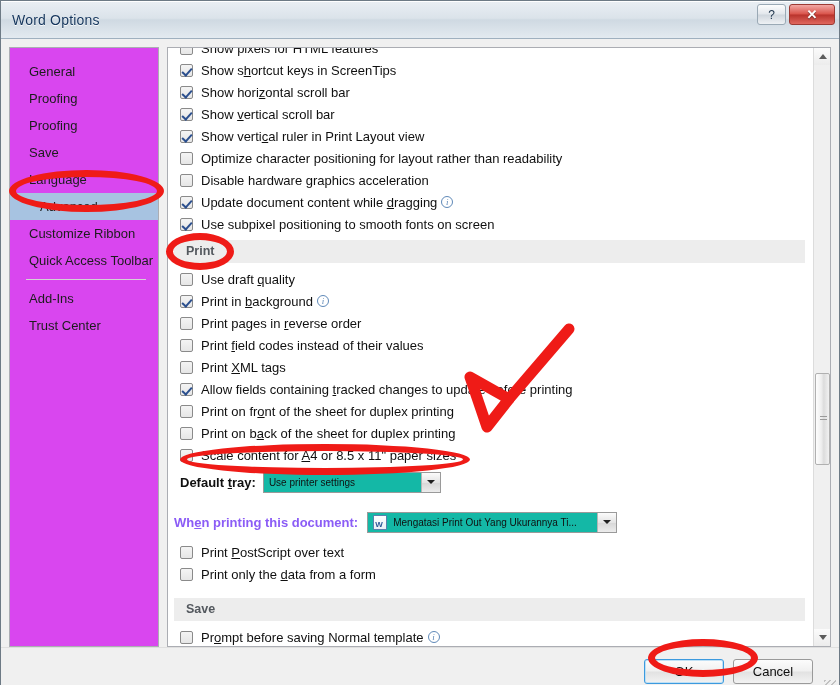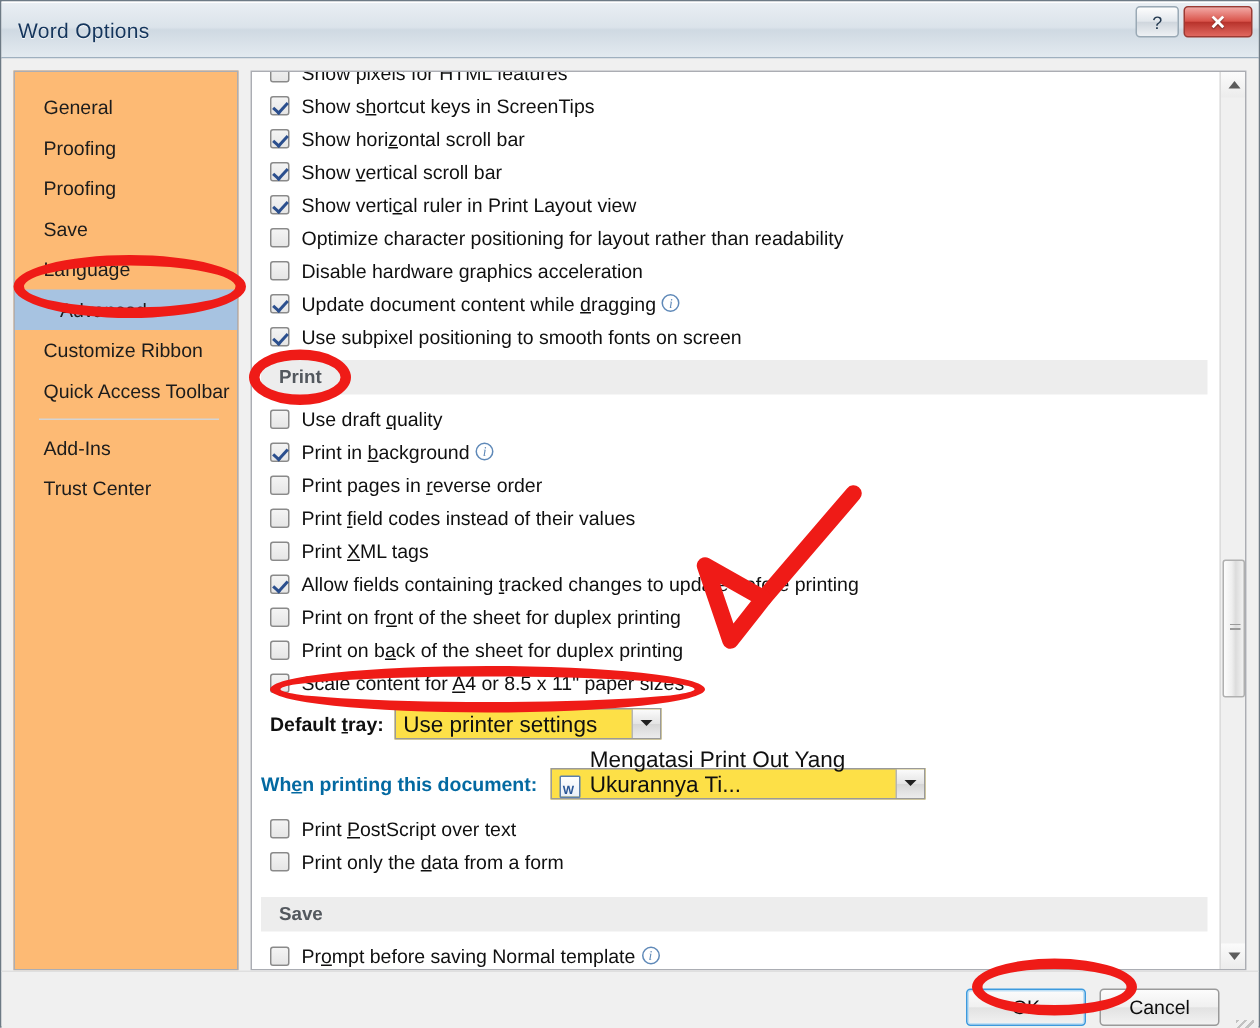--- a/index.html
+++ b/index.html
@@ -73,21 +73,21 @@
   .dlg-body {
     flex: 1 1 auto; position: relative;
     background: #f0f0f0;
     padding: 8px 8px 0 8px;
     display: flex;
   }
 
   
   .nav {
     width: 150px; flex: none;
-    background: #fdba74;
+    background: #d946ef;
     border: 1px solid #abadb3;
     padding: 10px 0 0 0;
     margin-right: 8px;
     height: 600px;
   }
   .nav-item {
     height: 27px; line-height: 27px;
     padding-left: 19px;
     font-size: 13px; color: #1c1c1c;
     cursor: default; white-space: nowrap;
@@ -150,23 +150,23 @@
   }
   .partial-row {
     height: 11px; overflow: hidden;
     display: flex; align-items: flex-end;
   }
 
   
   .combo-row { display: flex; align-items: center; height: 26px; margin-top: 3px; }
   .combo-label { font-size: 13px; color: #101010; margin: 0 7px 0 6px; font-weight: bold; }
   .combo {
-    height: 21px; display: flex; align-items: flex-end;
-    border: 1px solid #9a9a9a; background: #fde047;
-    font-size: 15px; color: #101010;
+    height: 21px; display: flex; align-items: center;
+    border: 1px solid #9a9a9a; background: #14b8a6;
+    font-size: 10px; color: #101010;
     padding-left: 5px; position: relative;
   }
   .combo .arrow-btn {
     width: 19px; height: 19px; flex: none;
     margin-left: auto;
     border-left: 1px solid #b5b5b5;
     background: linear-gradient(#fbfbfb, #e4e4e4 50%, #d6d6d6 51%, #ececec);
     display: flex; align-items: center; justify-content: center;
   }
   .tri-down {
@@ -178,21 +178,21 @@
     width: 14px; height: 15px; flex: none; margin-right: 6px;
     background: linear-gradient(#ffffff, #e9eff7);
     border: 1px solid #5a7fae; position: relative; border-radius: 1px;
   }
   .doc-icon::after {
     content: "W";
     position: absolute; left: 1px; bottom: -1px;
     font-size: 8px; font-weight: bold; color: #2b5797;
     line-height: 10px;
   }
-  .whendoc-label { font-size: 13px; color: #0369a1; font-weight: bold; margin-right: 9px; }
+  .whendoc-label { font-size: 13px; color: #8b5cf6; font-weight: bold; margin-right: 9px; }
 
   
   .vscroll {
     position: absolute; right: 0; top: 0; width: 17px; bottom: 0;
     background: #f0f0f0; border-left: 1px solid #dcdcdc;
   }
   .sb-btn {
     height: 17px; width: 17px;
     background: linear-gradient(#fbfbfb, #ececec);
     display: flex; align-items: center; justify-content: center;

